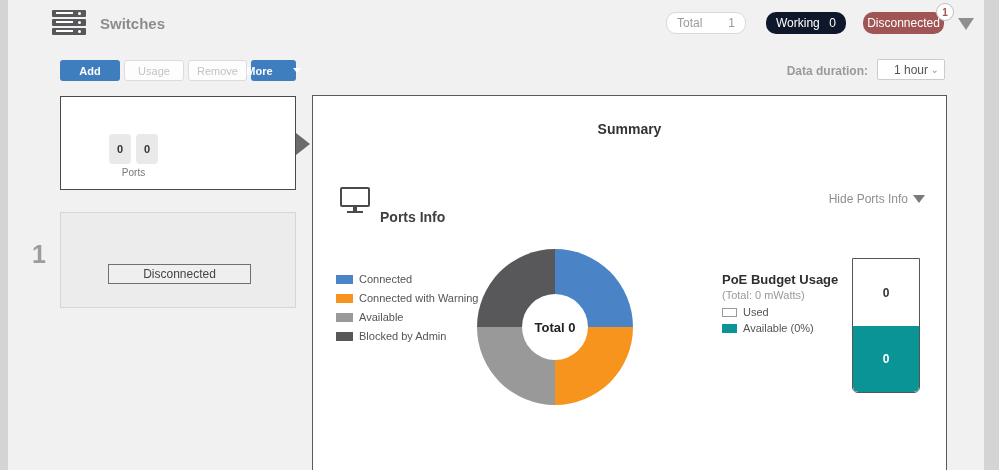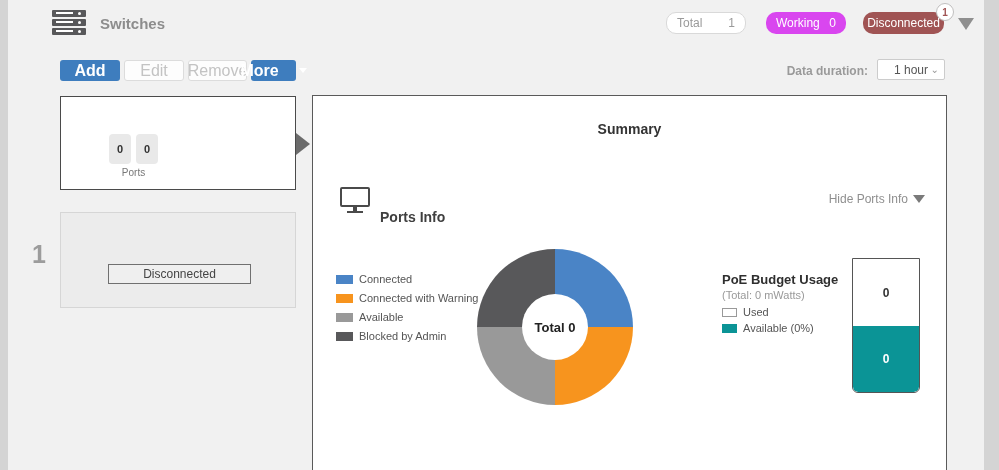--- a/index.html
+++ b/index.html
@@ -21,31 +21,31 @@
   .switch-icon { left:52px; top:10px; width:34px; display:flex; flex-direction:column; gap:2px; }
   .switch-icon .bar { position:relative; width:34px; height:7px; background:#58585a; border-radius:1px; }
   .switch-icon .line { position:absolute; left:4px; top:2px; width:17px; height:2px; background:#fff; }
   .switch-icon .dot { position:absolute; right:5px; top:2px; width:3px; height:3px; background:#fff; border-radius:50%; }
   .app-title { left:100px; top:15px; font-size:15px; font-weight:bold; color:#8d8d8d; }
 
   .counter { position:absolute; top:12px; height:22px; border-radius:10px; font-size:12px;
              display:flex; align-items:center; padding:0 10px; cursor:pointer; }
   .counter-total { left:666px; width:80px; background:#fff; border:1px solid #d9d9d9; color:#9a9a9a;
                    justify-content:space-between; }
-  .counter-working { left:766px; width:80px; background:#d946ef; color:#fff; justify-content:space-between; }
+  .counter-working { left:766px; width:80px; background:#0f172a; color:#fff; justify-content:space-between; }
   .counter-disc { left:863px; width:81px; background:#a05454; color:#fff; justify-content:center; }
   .badge { left:936px; top:3px; width:18px; height:18px; background:#fff; border:1px solid #c0bfbf;
            border-radius:50%; color:#a05454; font-size:10px; font-weight:bold;
            display:flex; align-items:center; justify-content:center; }
   .header-collapse { left:958px; top:18px; width:0; height:0;
            border-left:8px solid transparent; border-right:8px solid transparent;
            border-top:12px solid #8f8f8f; cursor:pointer; }
 
   
-  .btn { position:absolute; top:60px; height:21px; border-radius:3px; font-size:16px;
+  .btn { position:absolute; top:60px; height:21px; border-radius:3px; font-size:11px;
          display:flex; align-items:center; justify-content:center; cursor:pointer; }
   .btn-primary { background:#3e7dbe; color:#fff; font-weight:bold; }
   .btn-disabled { background:#fdfdfd; border:1px solid #dcdcdc; color:#c3c3c3; cursor:default; }
   .btn-add { left:60px; width:60px; }
   .btn-edit { left:124px; width:60px; }
   .btn-remove { left:188px; width:59px; }
   .btn-more { left:251px; width:45px; gap:20px; }
   .caret-down { width:0; height:0; border-left:4px solid transparent; border-right:4px solid transparent;
                 border-top:5px solid #fff; }
   .dd-label { left:750px; top:64px; width:118px; text-align:right; font-size:12px; font-weight:bold; color:#9a9a9a; }
@@ -142,21 +142,21 @@
   <span>Working</span>
   <span>0</span>
 </div>
 <div class="counter counter-disc">
   <span>Disconnected</span>
 </div>
 <div class="abs badge">1</div>
 <div class="abs header-collapse"></div>
 
 <div class="btn btn-primary btn-add">Add</div>
-<div class="btn btn-disabled btn-edit">Edit</div>
+<div class="btn btn-disabled btn-edit">Usage</div>
 <div class="btn btn-disabled btn-remove">Remove</div>
 <div class="btn btn-primary btn-more">
   <span>More</span>
   <span class="caret-down"></span>
 </div>
 <div class="abs dd-label">Data duration:</div>
 <div class="abs dd-select">
   <span>1 hour</span>
   <span class="dd-chevron">⌄</span>
 </div>

